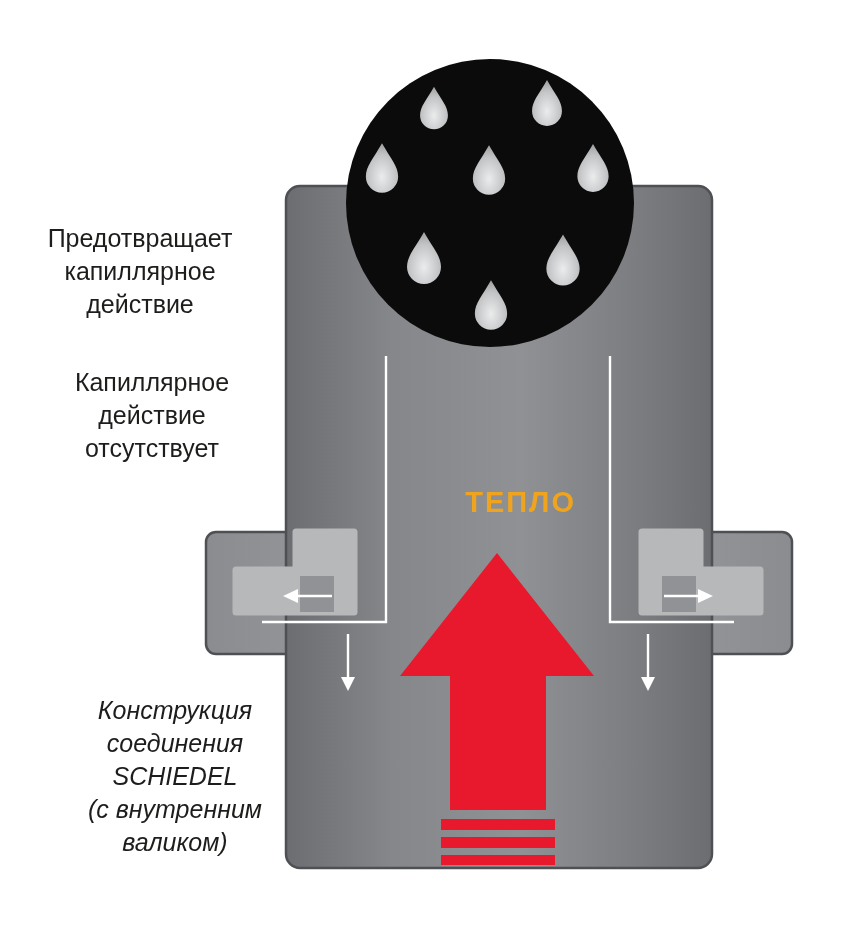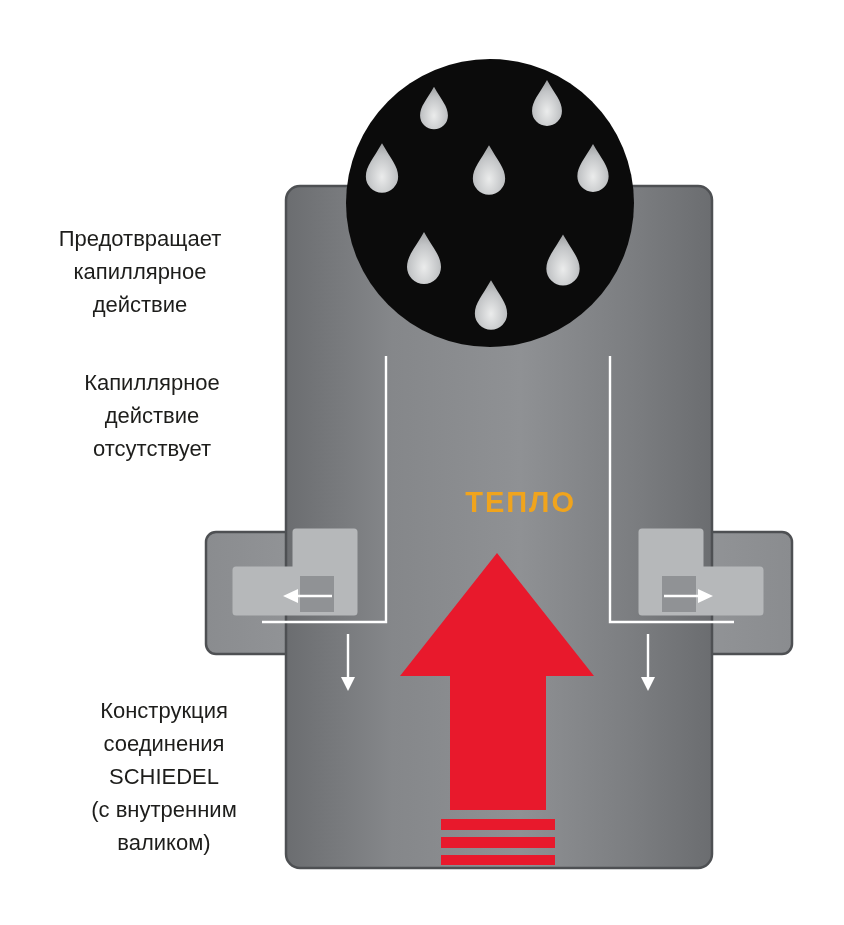--- a/index.html
+++ b/index.html
@@ -26,26 +26,26 @@
   .drop    { fill: url(#dropGrad); }
   .flow    { fill: none; stroke: var(--flow-line, #FFFFFF); stroke-width: 2.4; }
   .flowhead{ fill: var(--flow-line, #FFFFFF); }
   .heat    { fill: var(--heat-arrow, #E8192C); }
 
   .label {
     position: absolute;
     white-space: pre-line;
     text-align: center;
     color: var(--label-text, #1D1D1B);
-    font-size: 22px;
+    font-size: 25px;
     line-height: 33px;
   }
   .label-prevents { left: 28px;  top: 222px; width: 224px; }
   .label-nocap    { left: 40px;  top: 366px; width: 224px; }
-  .label-joint    { left: 52px;  top: 694px; width: 224px; }
+  .label-joint    { left: 63px;  top: 694px; width: 224px; font-style: italic; }
 
   .heat-label {
     position: absolute;
     left: 416px; top: 486px; width: 160px;
     text-align: right;
     color: var(--heat-text, #F0A41D);
     font-size: 29px;
     font-weight: bold;
     letter-spacing: 2px;
   }

